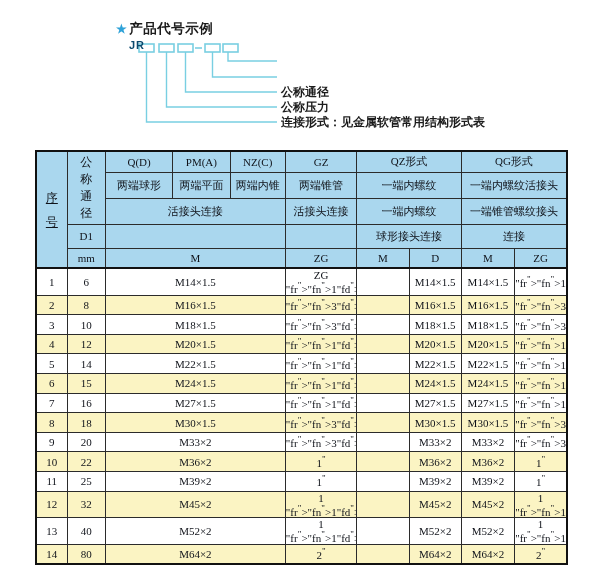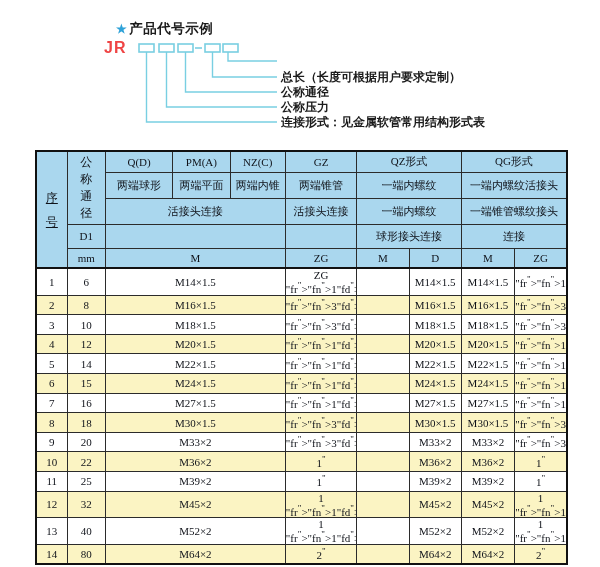--- a/index.html
+++ b/index.html
@@ -10,22 +10,22 @@
   }
 
   
   .diagram { position:absolute; left:0; top:0; width:600px; height:150px; }
   .diag-heading {
     position:absolute; left:116px; top:20px; font-size:13.5px; font-weight:bold;
     color:#1b1b1b; letter-spacing:0.5px; white-space:nowrap;text-align:right;
   }
   .diag-heading .star { color:#2ea2d8; margin-right:2px; font-size:12px; }
   .jr-prefix {
-    position:absolute; left:104px; top:39px; font-size:16px; font-weight:bold;
-    color:#ef4444; letter-spacing:1px;
+    position:absolute; left:129px; top:39px; font-size:11px; font-weight:bold;
+    color:#0c4a6e; letter-spacing:1px;
   }
   .diag-svg { position:absolute; left:0; top:0; }
   .diag-label {
     position:absolute; left:281px; height:16px; line-height:16px;
     font-size:12px; font-weight:bold; color:#1c1c1c; white-space:nowrap;
   }
 
   
   .sheet-title {
     position:absolute; left:36px; top:124px; font-family:"Liberation Serif", serif;
@@ -76,21 +76,20 @@
       <polyline points="146.5,52 146.5,122 277,122" fill="none" stroke="#79cfe2" stroke-width="1.4"></polyline>
       <polyline points="166.5,52 166.5,107 277,107" fill="none" stroke="#79cfe2" stroke-width="1.4"></polyline>
       <polyline points="185.5,52 185.5,92 277,92" fill="none" stroke="#79cfe2" stroke-width="1.4"></polyline>
       <polyline points="212.5,52 212.5,77 277,77" fill="none" stroke="#79cfe2" stroke-width="1.4"></polyline>
       <polyline points="228,52 228,61 277,61" fill="none" stroke="#79cfe2" stroke-width="1.4"></polyline>
     </svg>
 
     <div class="diag-heading"><span class="star">★</span><span>产品代号示例</span></div>
     <div class="jr-prefix">JR</div>
 
-    <div class="diag-label" style="top:69px">总长（长度可根据用户要求定制）</div>
     <div class="diag-label" style="top:84px">公称通径</div>
     <div class="diag-label" style="top:99px">公称压力</div>
     <div class="diag-label" style="top:114px">连接形式：见金属软管常用结构形式表</div>
   </div>
 
 
   <table class="ref">
     <colgroup>
       <col style="width:31px">
         <col style="width:38px">

